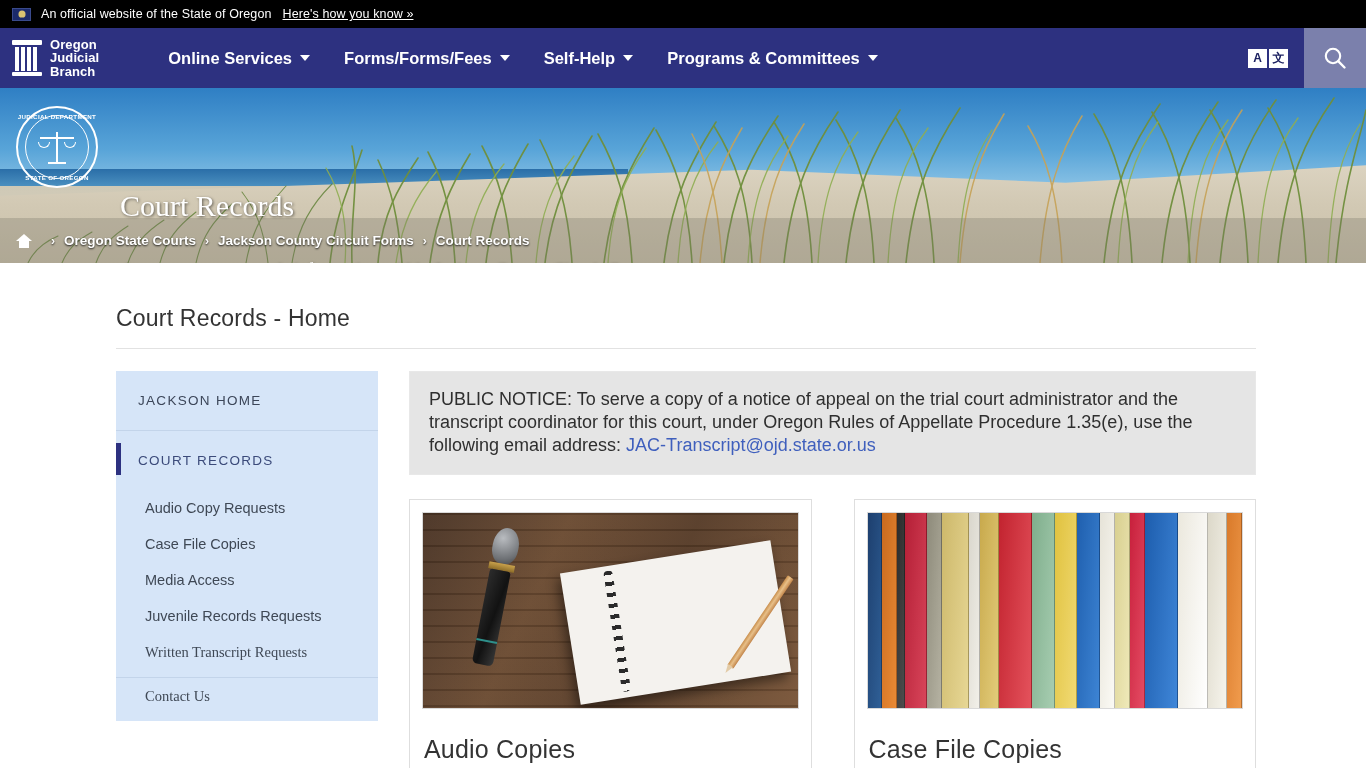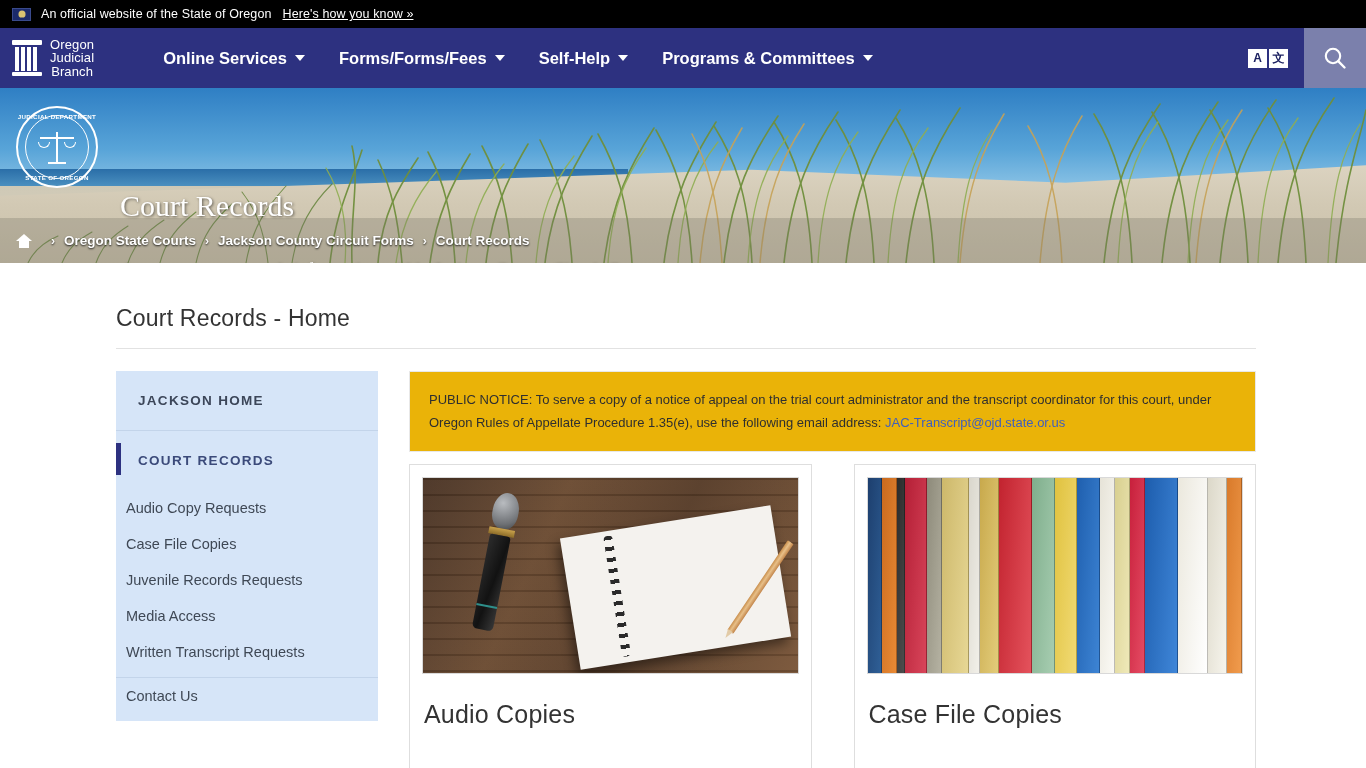--- a/index.html
+++ b/index.html
@@ -84,24 +84,23 @@
   }
   .brand .col-icon .base {
     position: absolute; bottom: 0; left: 0;
     width: 30px; height: 4px;
     background: #ffffff;
     border-radius: 1px;
   }
   .brand .brand-text {
     color: #ffffff;
     font-size: 13px;
-    font-weight: normal;
+    font-weight: bold;
     line-height: 13.5px;
     letter-spacing: .1px;
-    text-align: center;
   }
   .nav-items {
     display: flex;
     align-items: center;
     margin-left: 38px;
     flex: 1 1 auto;
   }
   .nav-item {
     color: #ffffff;
     font-size: 16.5px;
@@ -341,21 +340,21 @@
 
   
   .sidebar {
     width: 262px;
     flex: 0 0 262px;
     background: #d6e5f8;
   }
   .side-group { padding: 0; }
   .side-head {
     font-size: 13.5px;
-    font-weight: bold;
+    font-weight: normal;
     letter-spacing: 1.3px;
     color: #3c4659;
     padding: 22px 0 22px 22px;
   }
   .side-divider { border-top: 1px solid #c3d4ea; }
   .side-head.active {
     color: #3b4a7a;
     position: relative;
     padding-left: 22px;
   }
@@ -364,35 +363,35 @@
     position: absolute;
     left: 0; top: 12px;
     width: 5px; height: 32px;
     background: #2d3180;
   }
   .side-link {
     display: block;
     font-size: 14.5px;
     color: #3f4855;
     text-decoration: none;
-    padding: 9px 0 9px 10px;
+    padding: 9px 0 9px 29px;
     line-height: 18px;
   }
-  .side-group .side-link:last-child { padding-bottom: 16px; }
+  .side-group .side-link:last-child { padding-bottom: 16px; font-family: Liberation Serif, serif; }
 
   
   .main { flex: 1 1 auto; min-width: 0; }
   .notice {
-    background: #eab308;
+    background: #e5e5e5;
     border: 1px solid #e8e8e8;
     padding: 16px 18px 17px 19px;
-    font-size: 13px;
+    font-size: 18px;
     line-height: 23px;
     color: #2f2f2f;
-    margin-bottom: 12px;
+    margin-bottom: 24px;
   }
   .notice a {
     color: #3f5fbd;
     text-decoration: none;
   }
 
   .cards {
     display: flex;
     gap: 42px;
   }
@@ -672,22 +671,22 @@
 
       <nav class="sidebar">
         <div class="side-group">
           <div class="side-head">JACKSON HOME</div>
         </div>
         <div class="side-divider"></div>
         <div class="side-group">
           <div class="side-head active">COURT RECORDS</div>
           <a href="#" class="side-link">Audio Copy Requests</a>
           <a href="#" class="side-link">Case File Copies</a>
+          <a href="#" class="side-link">Media Access</a>
           <a href="#" class="side-link">Juvenile Records Requests</a>
-          <a href="#" class="side-link">Media Access</a>
           <a href="#" class="side-link">Written Transcript Requests</a>
         </div>
         <div class="side-divider"></div>
         <div class="side-group">
           <a href="#" class="side-link">Contact Us</a>
         </div>
       </nav>
 
       <div class="main">
 

